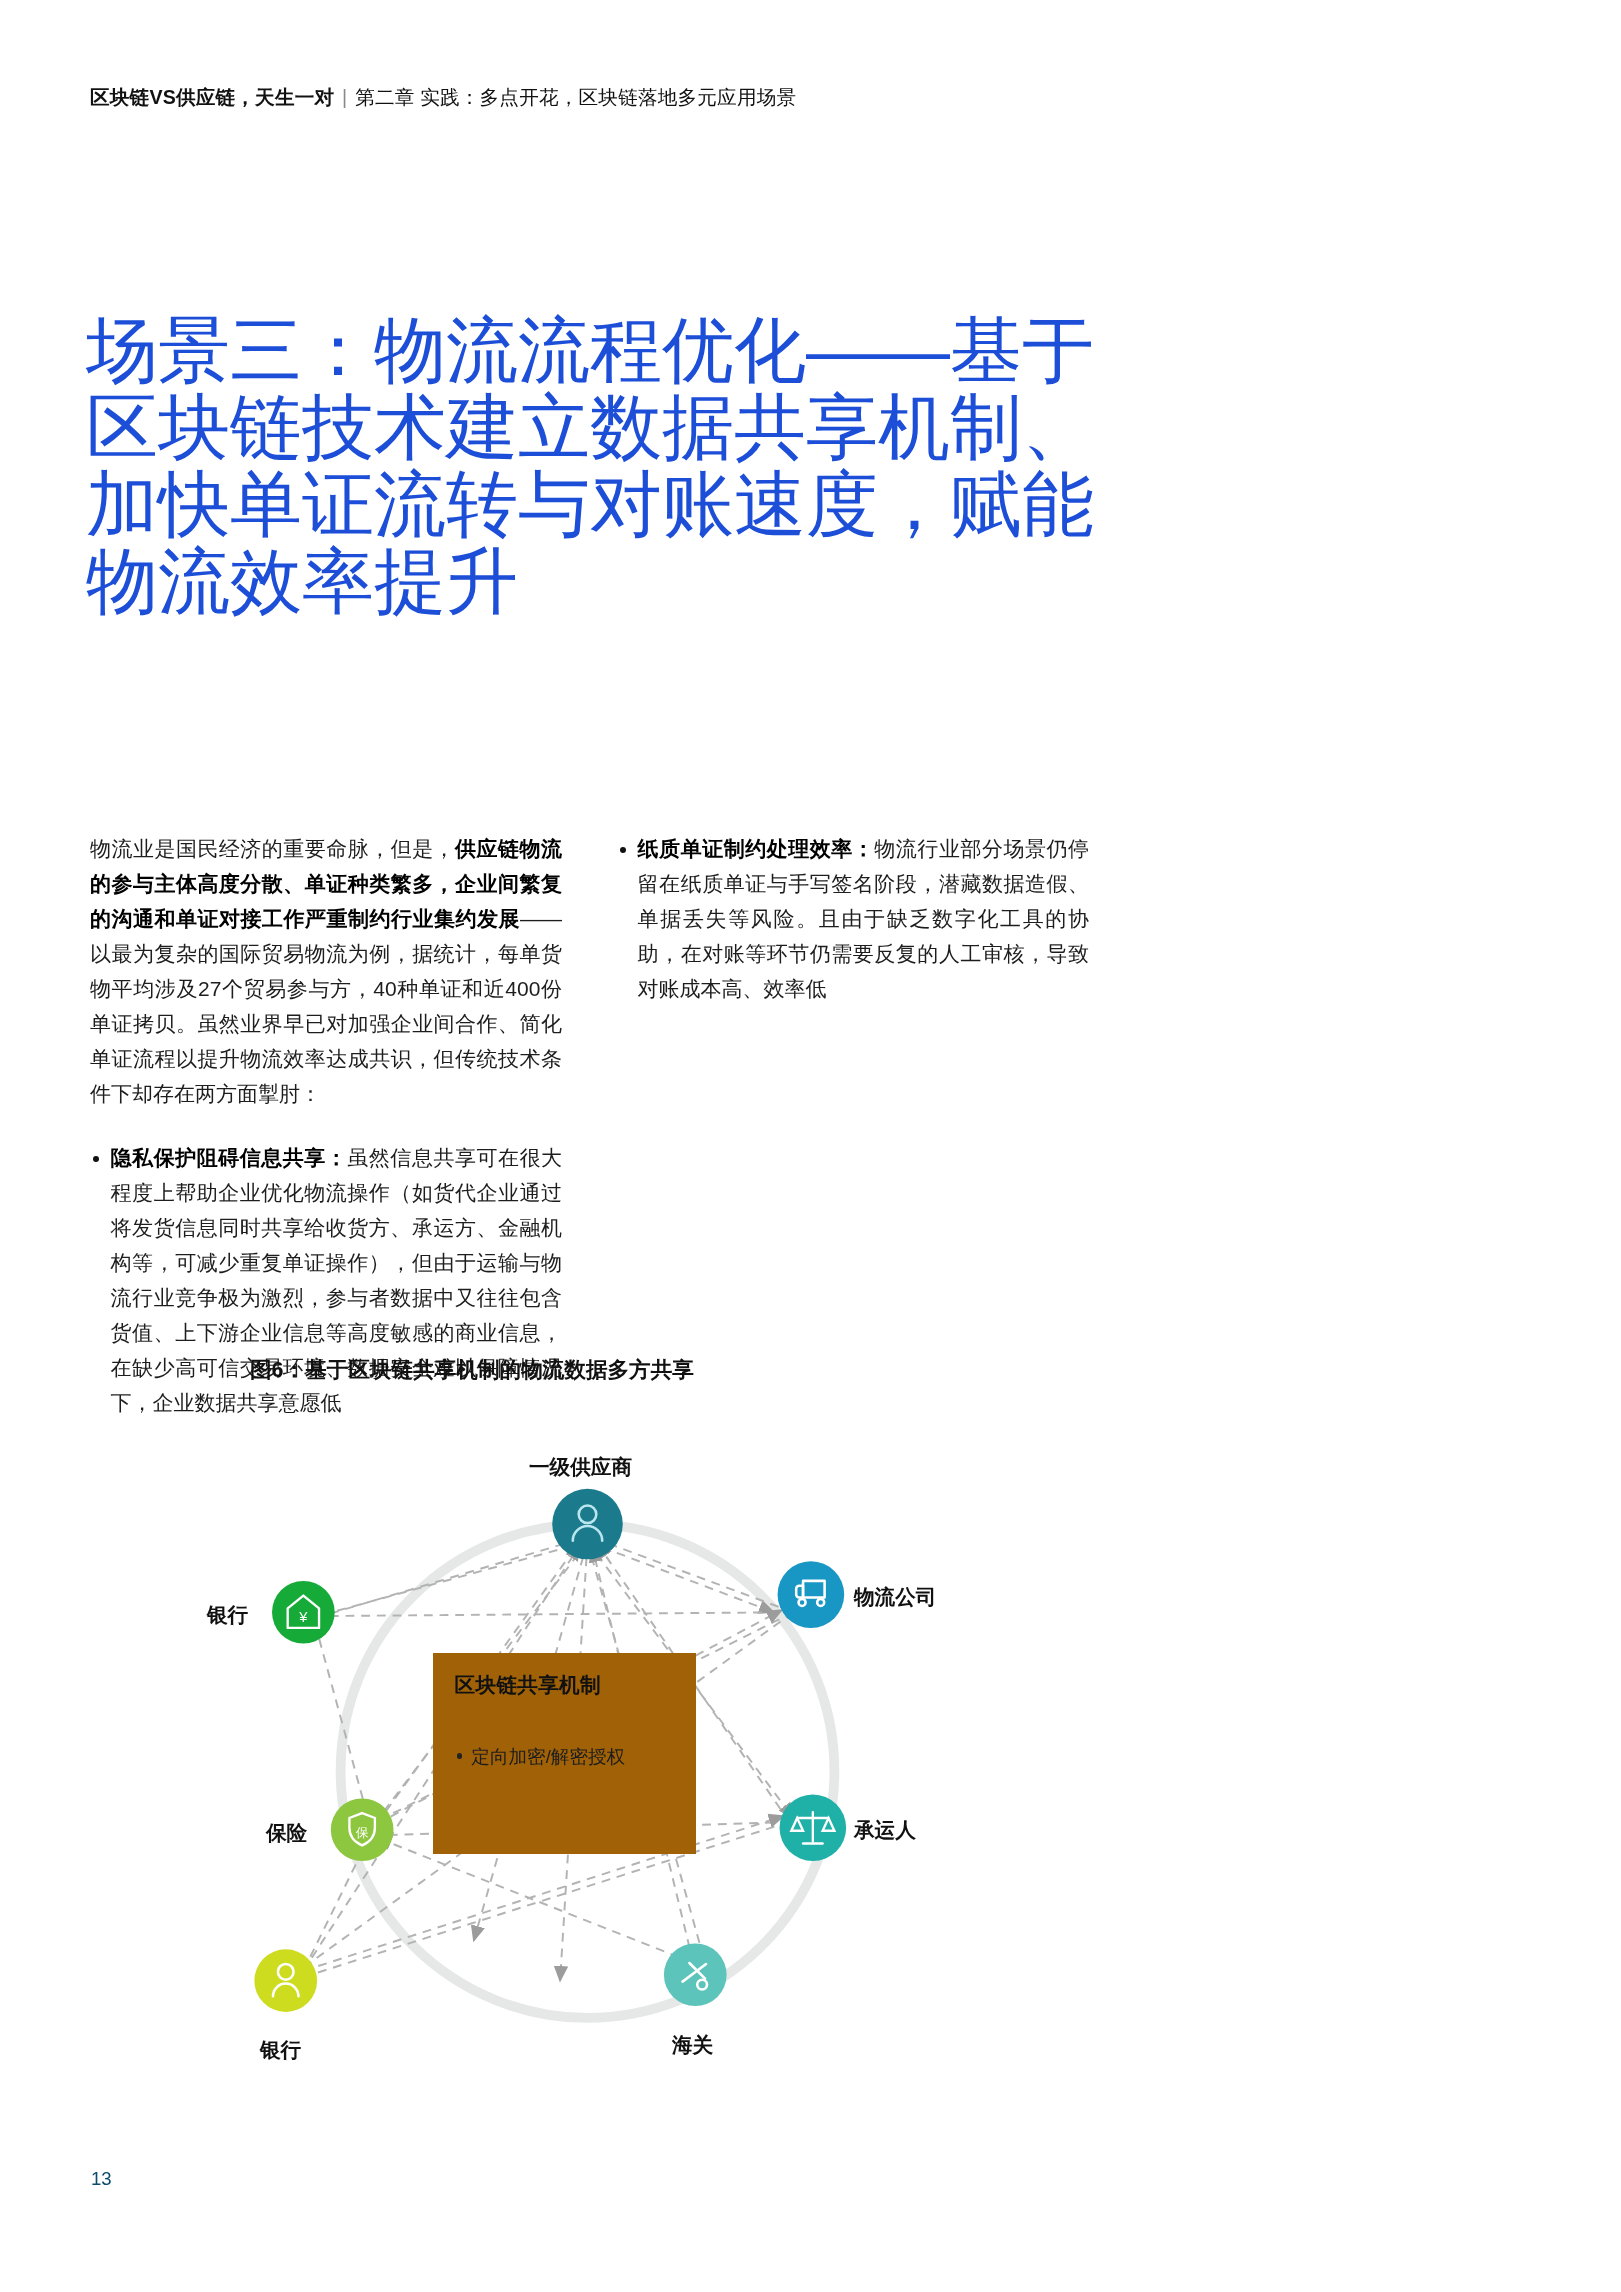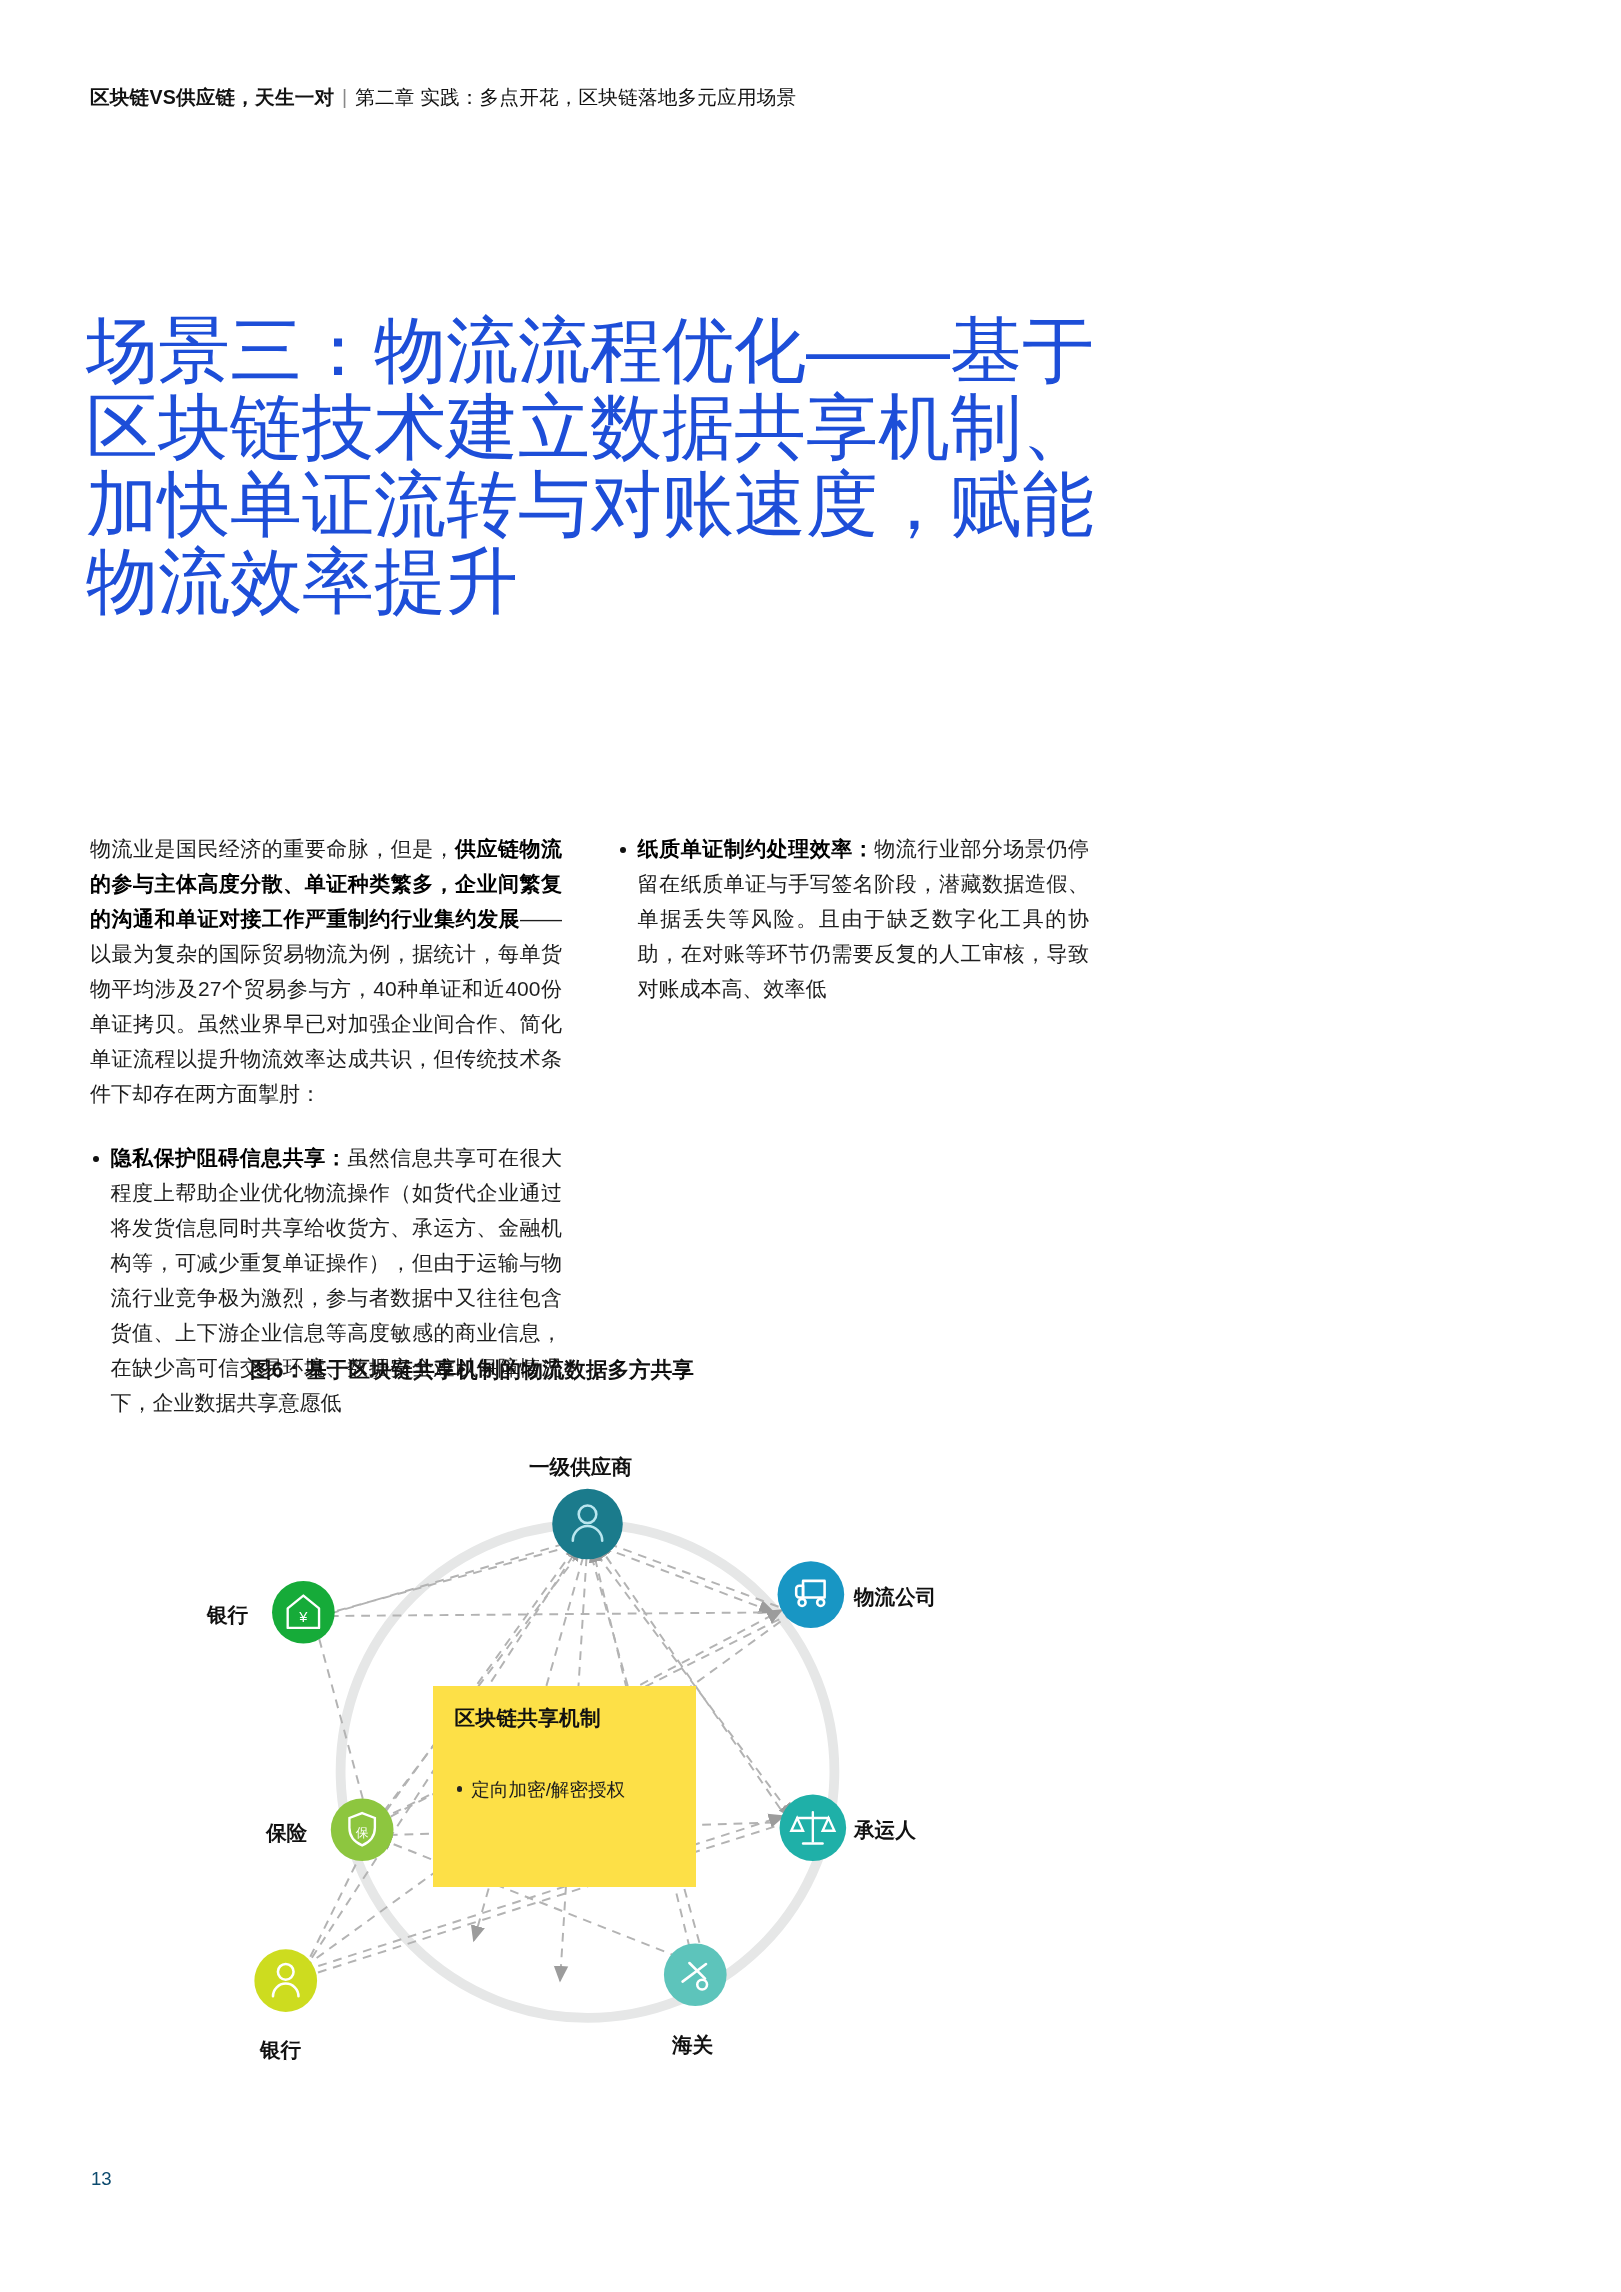--- a/index.html
+++ b/index.html
@@ -98,23 +98,23 @@
   .nodelabel {
     position: absolute;
     font-size: 20.6px;
     font-weight: 700;
     color: #111;
     white-space: nowrap;
   }
 
   .centerbox {
     position: absolute;
-    left: 257px; top: 260px;
+    left: 257px; top: 227px;
     width: 263px; height: 201px;
-    background: #fde047;
+    background: #a16207;
     padding: 17.6px 19.6px 13.7px 21.6px;
   }
   .centerbox h4 {
     font-size: 20.6px;
     font-weight: 700;
     color: #111;
     margin-bottom: 9.8px;
     letter-spacing: 0.3px;
   }
   .centerbox ul { list-style: none; margin-top: 44px; }

